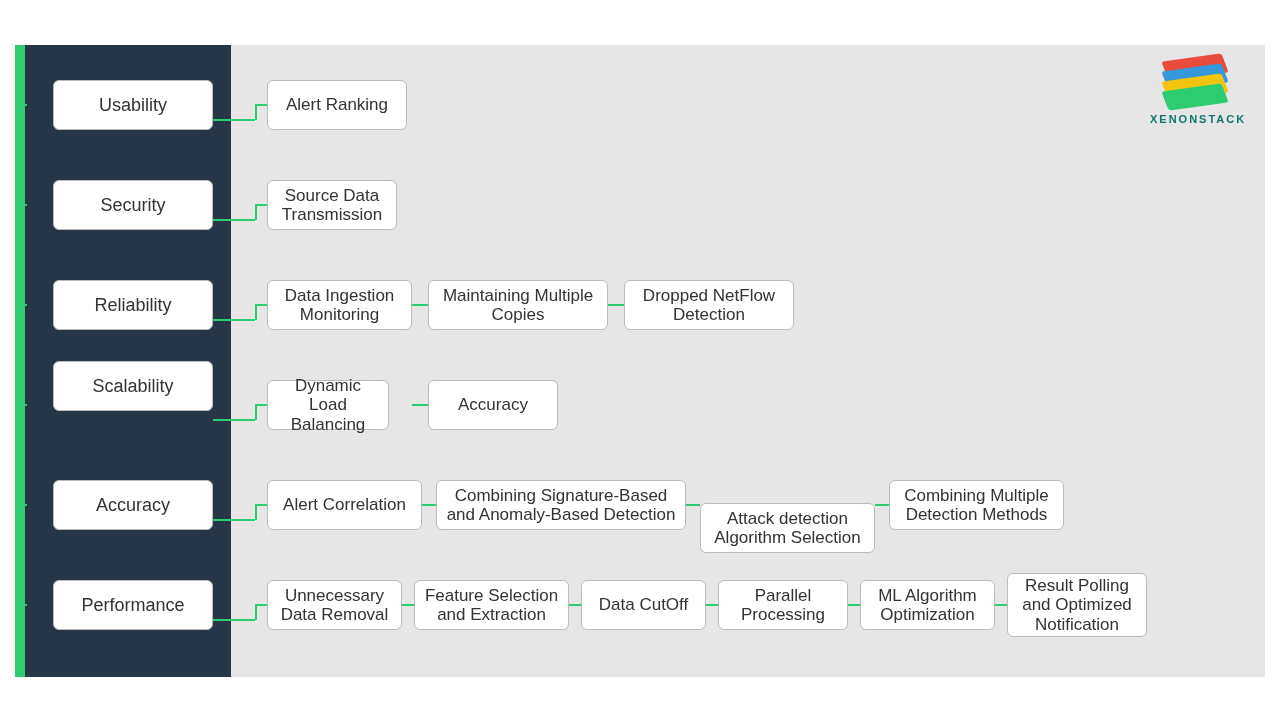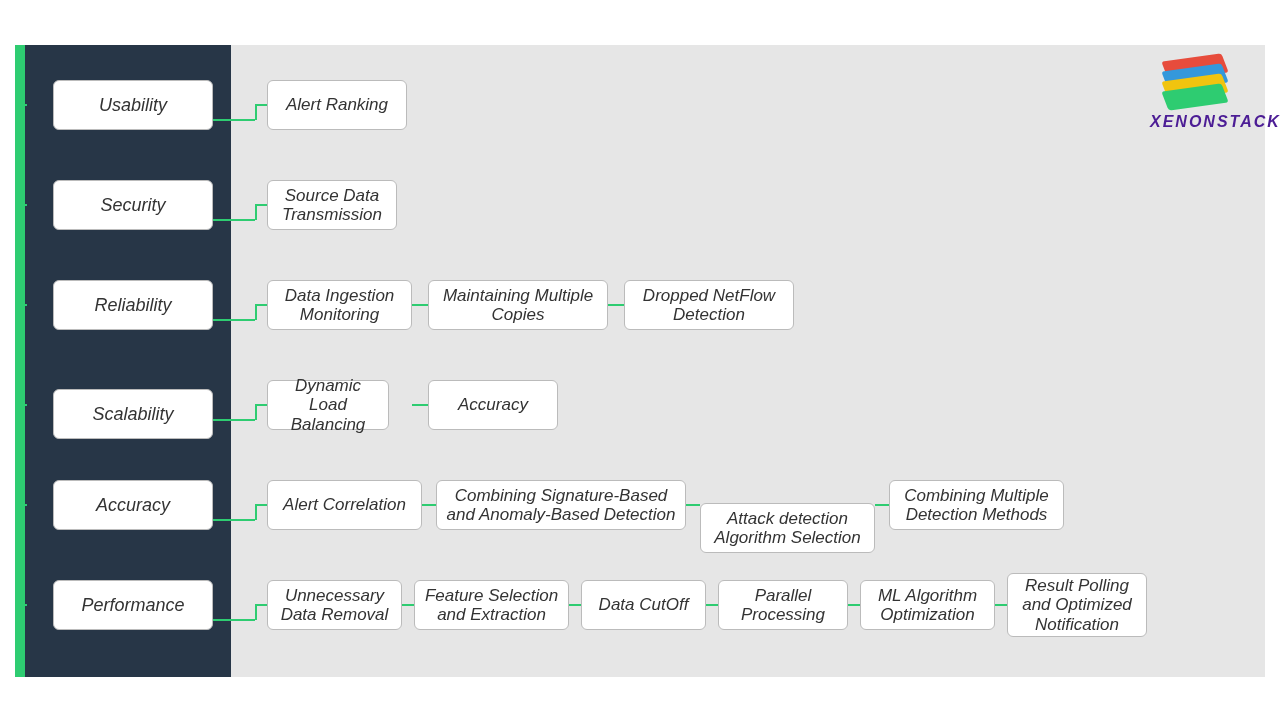--- a/index.html
+++ b/index.html
@@ -1,20 +1,19 @@
 <!DOCTYPE html>
 <html><head>
 <meta charset="utf-8">
 <style>
   * { margin:0; padding:0; box-sizing:border-box; }
   body { width:1280px; height:720px; background:#fff; font-family:"Segoe UI",Arial,sans-serif; }
   .canvas {
     position:absolute; left:15px; top:45px; width:1250px; height:632px;
     background:#e6e6e6;
-    font-style:italic;
   }
   .greenbar { position:absolute; left:0; top:0; width:10px; height:100%; background:#2ecc71; }
   .sidebar  { position:absolute; left:10px; top:0; width:206px; height:100%; background:#273647; }
 
   .pill {
     position:absolute; background:#fff; border:1px solid #bbb; border-radius:6px;
     display:flex; align-items:center; justify-content:center; text-align:center;
     font-size:18px; color:#333; padding:0 6px; line-height:1.15;
   }
   .cat { width:160px; height:50px; left:38px; font-weight:400; }
@@ -33,21 +32,21 @@
   .logo { position:absolute; right:25px; top:12px; width:90px; text-align:center; }
   .logo .stack { position:relative; width:60px; height:50px; margin:0 auto 6px; }
   .layer {
     position:absolute; left:0; width:60px; height:20px; border-radius:3px;
     transform:skewY(-8deg) skewX(20deg);
   }
   .layer.l1{ top:0;  background:#e74c3c; }
   .layer.l2{ top:10px; background:#3498db; }
   .layer.l3{ top:20px; background:#f1c40f; }
   .layer.l4{ top:30px; background:#2ecc71; }
-  .logo .txt { font-size:16px; letter-spacing:2px; color:#4c1d95; font-weight:600;text-align:right; }
+  .logo .txt { font-size:11px; letter-spacing:2px; color:#0f766e; font-weight:600;text-align:right; }
 </style>
 </head>
 <body>
 
 <div class="canvas">
   <div class="greenbar"></div>
   <div class="sidebar"></div>
 
   <div class="tick" style="top:59px"></div>
   <div class="tick" style="top:159px"></div>
@@ -71,21 +70,21 @@
   <div class="pill cat" style="top:235px">Reliability</div>
   <div class="h" style="left:198px;top:274px;width:42px"></div>
   <div class="v" style="left:240px;top:259px;height:16px"></div>
   <div class="h" style="left:240px;top:259px;width:12px"></div>
   <div class="pill leaf two" style="left:252px;top:235px;width:145px">Data Ingestion Monitoring</div>
   <div class="h" style="left:397px;top:259px;width:16px"></div>
   <div class="pill leaf two" style="left:413px;top:235px;width:180px">Maintaining Multiple Copies</div>
   <div class="h" style="left:593px;top:259px;width:16px"></div>
   <div class="pill leaf two" style="left:609px;top:235px;width:170px">Dropped NetFlow Detection</div>
 
-  <div class="pill cat" style="top:344px">Scalability</div>
+  <div class="pill cat" style="top:316px">Scalability</div>
   <div class="h" style="left:198px;top:374px;width:42px"></div>
   <div class="v" style="left:240px;top:359px;height:16px"></div>
   <div class="h" style="left:240px;top:359px;width:12px"></div>
   <div class="pill leaf two" style="left:252px;top:335px;width:122px">Dynamic Load Balancing</div>
   <div class="h" style="left:397px;top:359px;width:16px"></div>
   <div class="pill leaf" style="left:413px;top:335px;width:130px">Accuracy</div>
 
   <div class="pill cat" style="top:435px">Accuracy</div>
   <div class="h" style="left:198px;top:474px;width:42px"></div>
   <div class="v" style="left:240px;top:459px;height:16px"></div>

